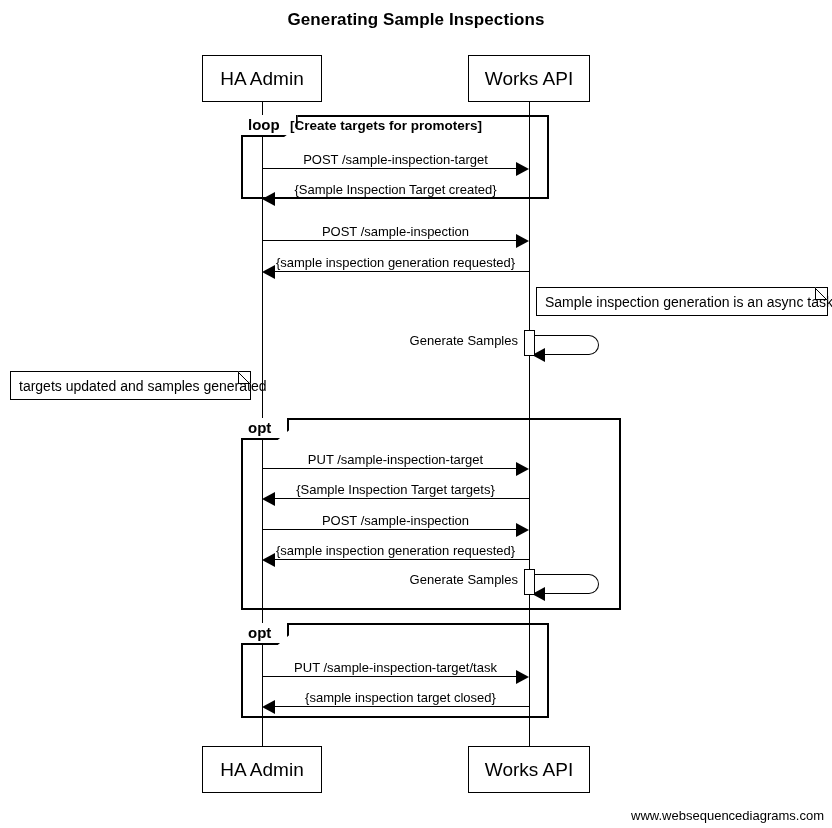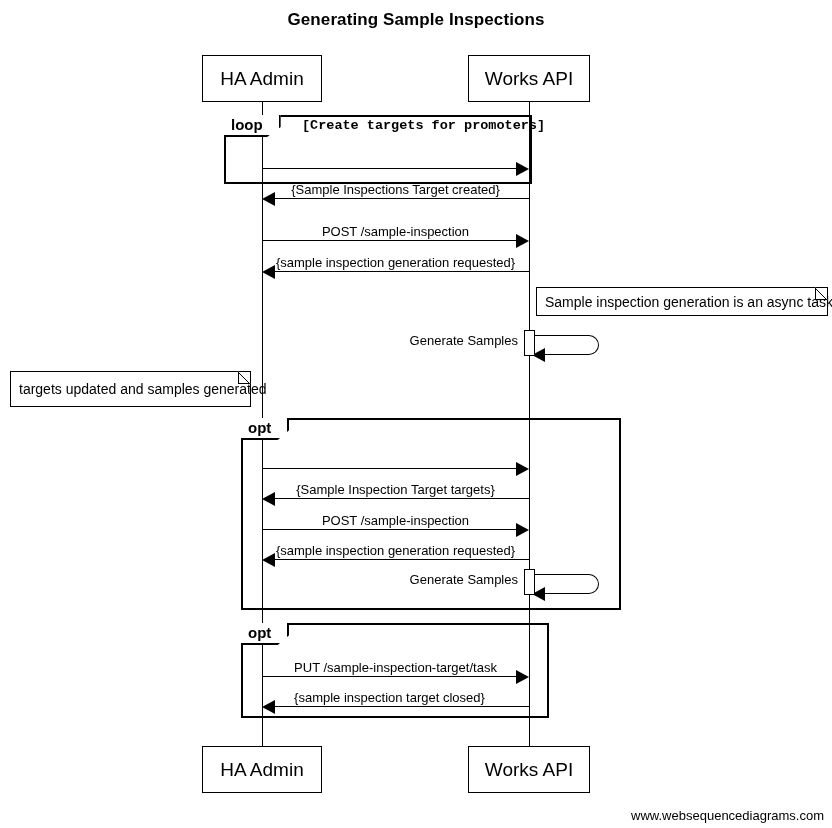--- a/index.html
+++ b/index.html
@@ -169,29 +169,30 @@
   <div class="lifeline" style="left:262px; top:102px; height:644px;"></div>
   <div class="lifeline" style="left:529px; top:102px; height:644px;"></div>
 
   <div class="actor" style="left:202px; top:55px; width:120px; height:47px;">
     <span>HA Admin</span>
   </div>
   <div class="actor" style="left:468px; top:55px; width:122px; height:47px;">
     <span>Works API</span>
   </div>
 
-  <div class="fragment" style="left:224px; top:115px; width:308px; height:69px;">
+  <div class="fragment" style="left:241px; top:115px; width:308px; height:84px;">
     <div class="frag-tag">loop</div>
   </div>
-  <div class="frag-cond" style="left:302px; top:116px; z-index:4;font-family:Liberation Mono, monospace;">[Create targets for promoters]</div>
-
+  <div class="frag-cond" style="left:290px; top:116px; z-index:4;">[Create targets for promoters]</div>
+
+  <div class="msg-label" style="left:262px; top:153px; width:267px;">POST /sample-inspection-target</div>
   <div class="msg-line" style="left:262px; top:168px; width:254px;"></div>
   <div class="arrow-right" style="left:516px; top:161.5px;"></div>
 
-  <div class="msg-label" style="left:262px; top:183px; width:267px;">{Sample Inspections Target created}</div>
+  <div class="msg-label" style="left:262px; top:183px; width:267px;">{Sample Inspection Target created}</div>
   <div class="msg-line" style="left:275px; top:198px; width:254px;"></div>
   <div class="arrow-left" style="left:262px; top:191.5px;"></div>
 
   <div class="msg-label" style="left:262px; top:225px; width:267px;">POST /sample-inspection</div>
   <div class="msg-line" style="left:262px; top:240px; width:254px;"></div>
   <div class="arrow-right" style="left:516px; top:233.5px;"></div>
 
   <div class="msg-label" style="left:262px; top:256px; width:267px;">{sample inspection generation requested}</div>
   <div class="msg-line" style="left:275px; top:271px; width:254px;"></div>
   <div class="arrow-left" style="left:262px; top:264.5px;"></div>
@@ -202,33 +203,34 @@
     <svg class="note-fold-line" viewBox="0 0 14 14">
       <path d="M0.5,0.5 L13.5,13.5" stroke="#000" stroke-width="1" fill="none"></path>
     </svg>
   </div>
 
   <div class="msg-label" style="left:372px; top:334px; width:146px; text-align:right;">Generate Samples</div>
   <div class="selfmsg" style="left:535px; top:335px; width:64px; height:20px;"></div>
   <div class="arrow-left" style="left:532px; top:348px;"></div>
   <div class="activation" style="left:524px; top:330px; width:11px; height:26px;"></div>
 
-  <div class="note" style="left:10px; top:371px; width:241px; height:36px;">
+  <div class="note" style="left:10px; top:371px; width:241px; height:29px;">
     <span class="note-text">targets updated and samples generated</span>
     <span class="note-fold"></span>
     <svg class="note-fold-line" viewBox="0 0 14 14">
       <path d="M0.5,0.5 L13.5,13.5" stroke="#000" stroke-width="1" fill="none"></path>
     </svg>
   </div>
 
   <div class="fragment" style="left:241px; top:418px; width:380px; height:192px;">
     <div class="frag-tag">opt</div>
   </div>
   <div class="frag-cond" style="left:302px; top:419px; z-index:4;"></div>
 
+  <div class="msg-label" style="left:262px; top:453px; width:267px;">PUT /sample-inspection-target</div>
   <div class="msg-line" style="left:262px; top:468px; width:254px;"></div>
   <div class="arrow-right" style="left:516px; top:461.5px;"></div>
 
   <div class="msg-label" style="left:262px; top:483px; width:267px;">{Sample Inspection Target targets}</div>
   <div class="msg-line" style="left:275px; top:498px; width:254px;"></div>
   <div class="arrow-left" style="left:262px; top:491.5px;"></div>
 
   <div class="msg-label" style="left:262px; top:514px; width:267px;">POST /sample-inspection</div>
   <div class="msg-line" style="left:262px; top:529px; width:254px;"></div>
   <div class="arrow-right" style="left:516px; top:522.5px;"></div>
@@ -244,21 +246,21 @@
 
   <div class="fragment" style="left:241px; top:623px; width:308px; height:95px;">
     <div class="frag-tag">opt</div>
   </div>
   <div class="frag-cond" style="left:302px; top:624px; z-index:4;"></div>
 
   <div class="msg-label" style="left:262px; top:661px; width:267px;">PUT /sample-inspection-target/task</div>
   <div class="msg-line" style="left:262px; top:676px; width:254px;"></div>
   <div class="arrow-right" style="left:516px; top:669.5px;"></div>
 
-  <div class="msg-label" style="left:256px; top:691px; width:267px;">{sample inspection target closed}</div>
+  <div class="msg-label" style="left:267px; top:691px; width:267px;">{sample inspection target closed}</div>
   <div class="msg-line" style="left:275px; top:706px; width:254px;"></div>
   <div class="arrow-left" style="left:262px; top:699.5px;"></div>
 
   <div class="actor" style="left:202px; top:746px; width:120px; height:47px;">
     <span>HA Admin</span>
   </div>
   <div class="actor" style="left:468px; top:746px; width:122px; height:47px;">
     <span>Works API</span>
   </div>
 

